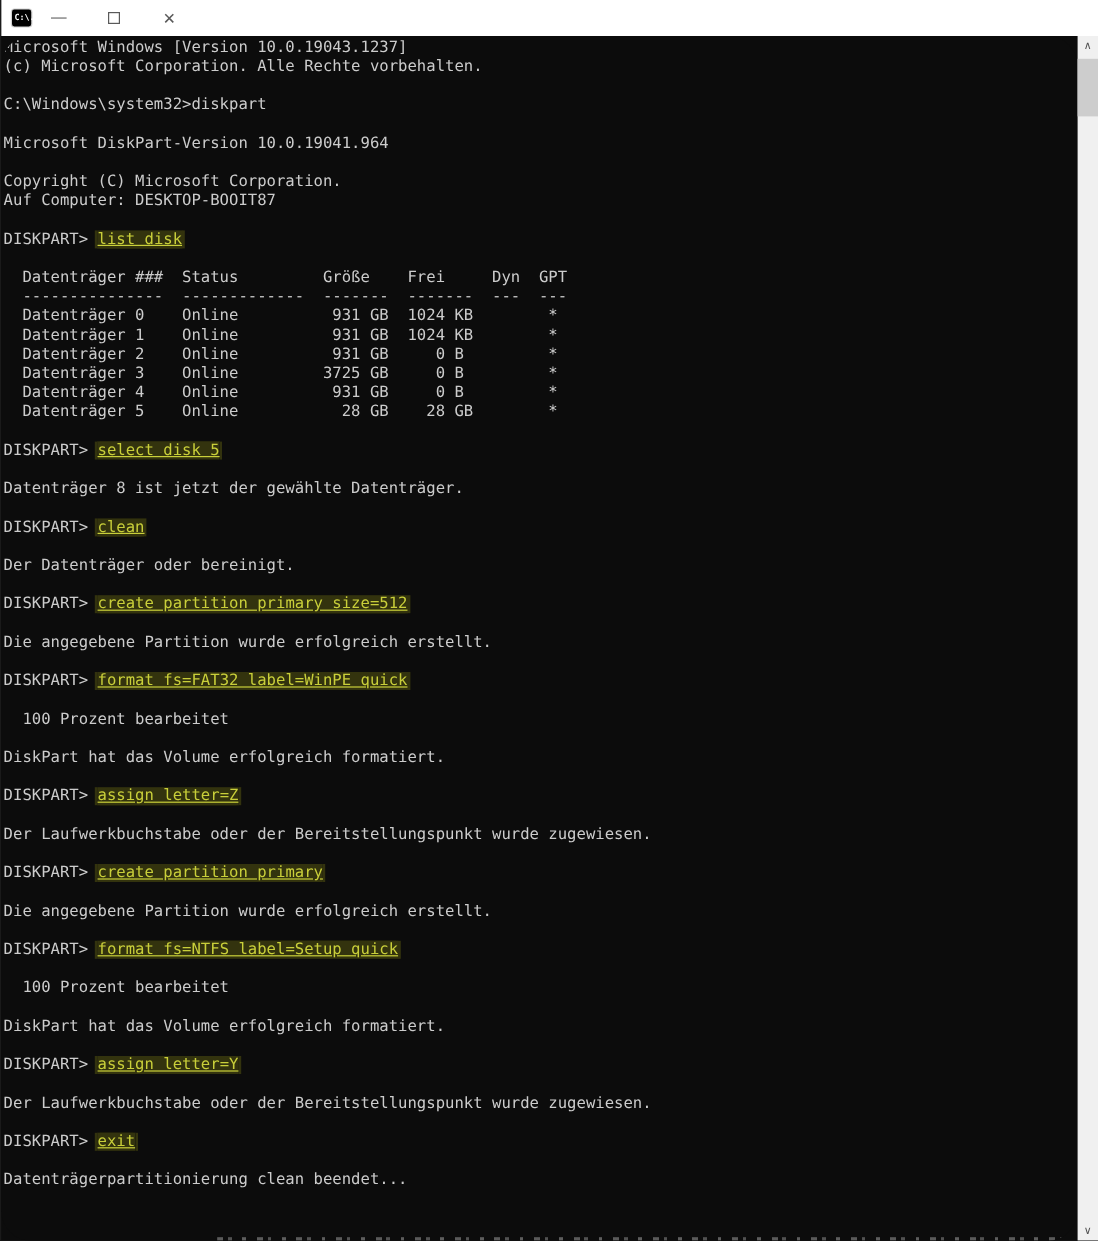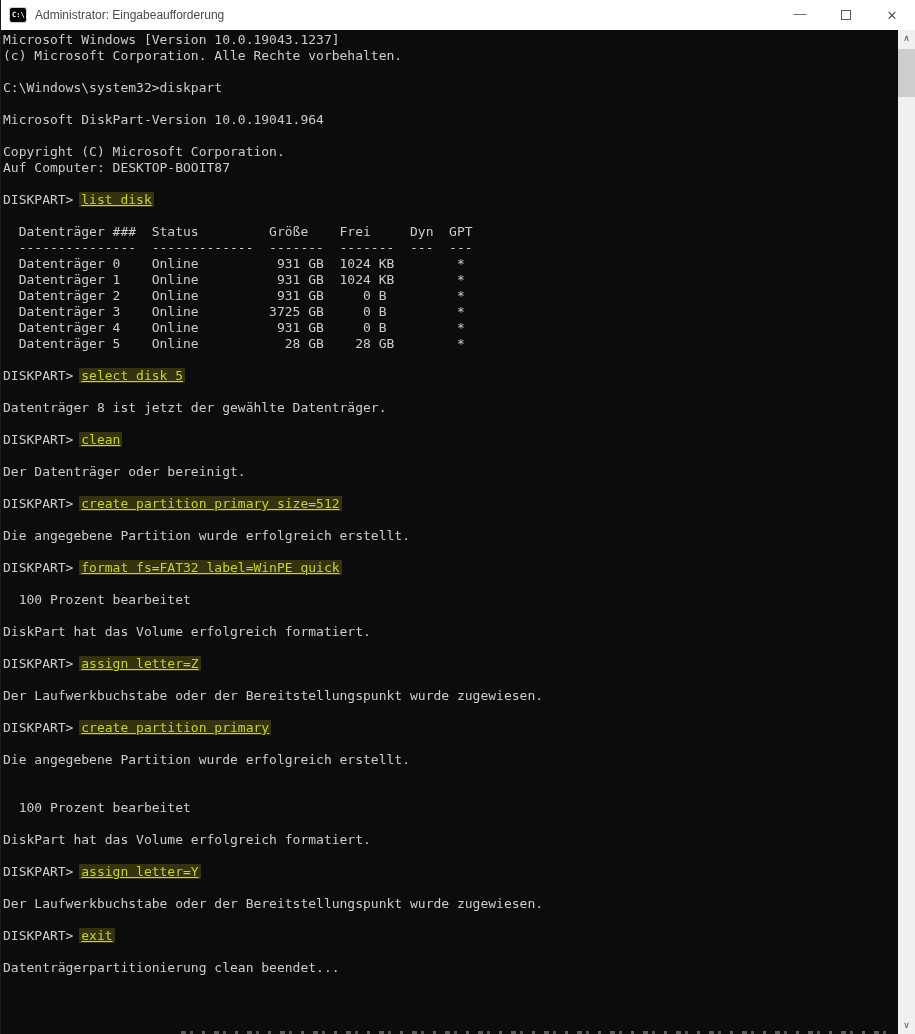--- a/index.html
+++ b/index.html
@@ -42,20 +42,21 @@
     color:#5a5a5a;font-size:13px;cursor:default;
   }
   .btn-max span{
     display:block;width:10px;height:10px;border:1px solid #5a5a5a;font-size:0;
   }
   .btn-min span{transform:translateY(-2px);}
   
   .terminal{
     position:absolute;top:30px;left:0;right:17px;bottom:0;background:var(--terminal-bg);
     overflow:hidden;
+    border-radius:25px;
   }
   .terminal-output{
     padding:2px 0 0 2px;
     font-family:"DejaVu Sans Mono","Liberation Mono",monospace;
     font-size:13px;line-height:16px;color:var(--terminal-fg);
   }
   .line{white-space:pre;height:16px;}
   .cmd{
     color:var(--command-fg);background:var(--command-bg);
     box-shadow:2px 0 0 var(--command-bg),-2px 0 0 var(--command-bg);
@@ -84,21 +85,20 @@
 </style>
 </head>
 <body>
 
 <div class="window">
 
   <div class="titlebar">
     <div class="app-icon">
       <span>C:\.</span>
     </div>
-    <div class="title-text">Administrator: Eingabeaufforderung</div>
     <div class="win-controls">
       <div class="win-btn btn-min">
         <span>—</span>
       </div>
       <div class="win-btn btn-max">
         <span></span>
       </div>
       <div class="win-btn btn-close">
         <span>✕</span>
       </div>
@@ -147,20 +147,21 @@
         <div class="line"><span>DiskPart hat das Volume erfolgreich formatiert.</span></div>
         <div class="line">&nbsp;</div>
         <div class="line"><span>DISKPART&gt; </span><span class="cmd">assign letter=Z</span></div>
         <div class="line">&nbsp;</div>
         <div class="line"><span>Der Laufwerkbuchstabe oder der Bereitstellungspunkt wurde zugewiesen.</span></div>
         <div class="line">&nbsp;</div>
         <div class="line"><span>DISKPART&gt; </span><span class="cmd">create partition primary</span></div>
         <div class="line">&nbsp;</div>
         <div class="line"><span>Die angegebene Partition wurde erfolgreich erstellt.</span></div>
         <div class="line">&nbsp;</div>
+        <div class="line"><span>DISKPART&gt; </span><span class="cmd">format fs=NTFS label=Setup quick</span></div>
         <div class="line">&nbsp;</div>
         <div class="line"><span>  100 Prozent bearbeitet</span></div>
         <div class="line">&nbsp;</div>
         <div class="line"><span>DiskPart hat das Volume erfolgreich formatiert.</span></div>
         <div class="line">&nbsp;</div>
         <div class="line"><span>DISKPART&gt; </span><span class="cmd">assign letter=Y</span></div>
         <div class="line">&nbsp;</div>
         <div class="line"><span>Der Laufwerkbuchstabe oder der Bereitstellungspunkt wurde zugewiesen.</span></div>
         <div class="line">&nbsp;</div>
         <div class="line"><span>DISKPART&gt; </span><span class="cmd">exit</span></div>

